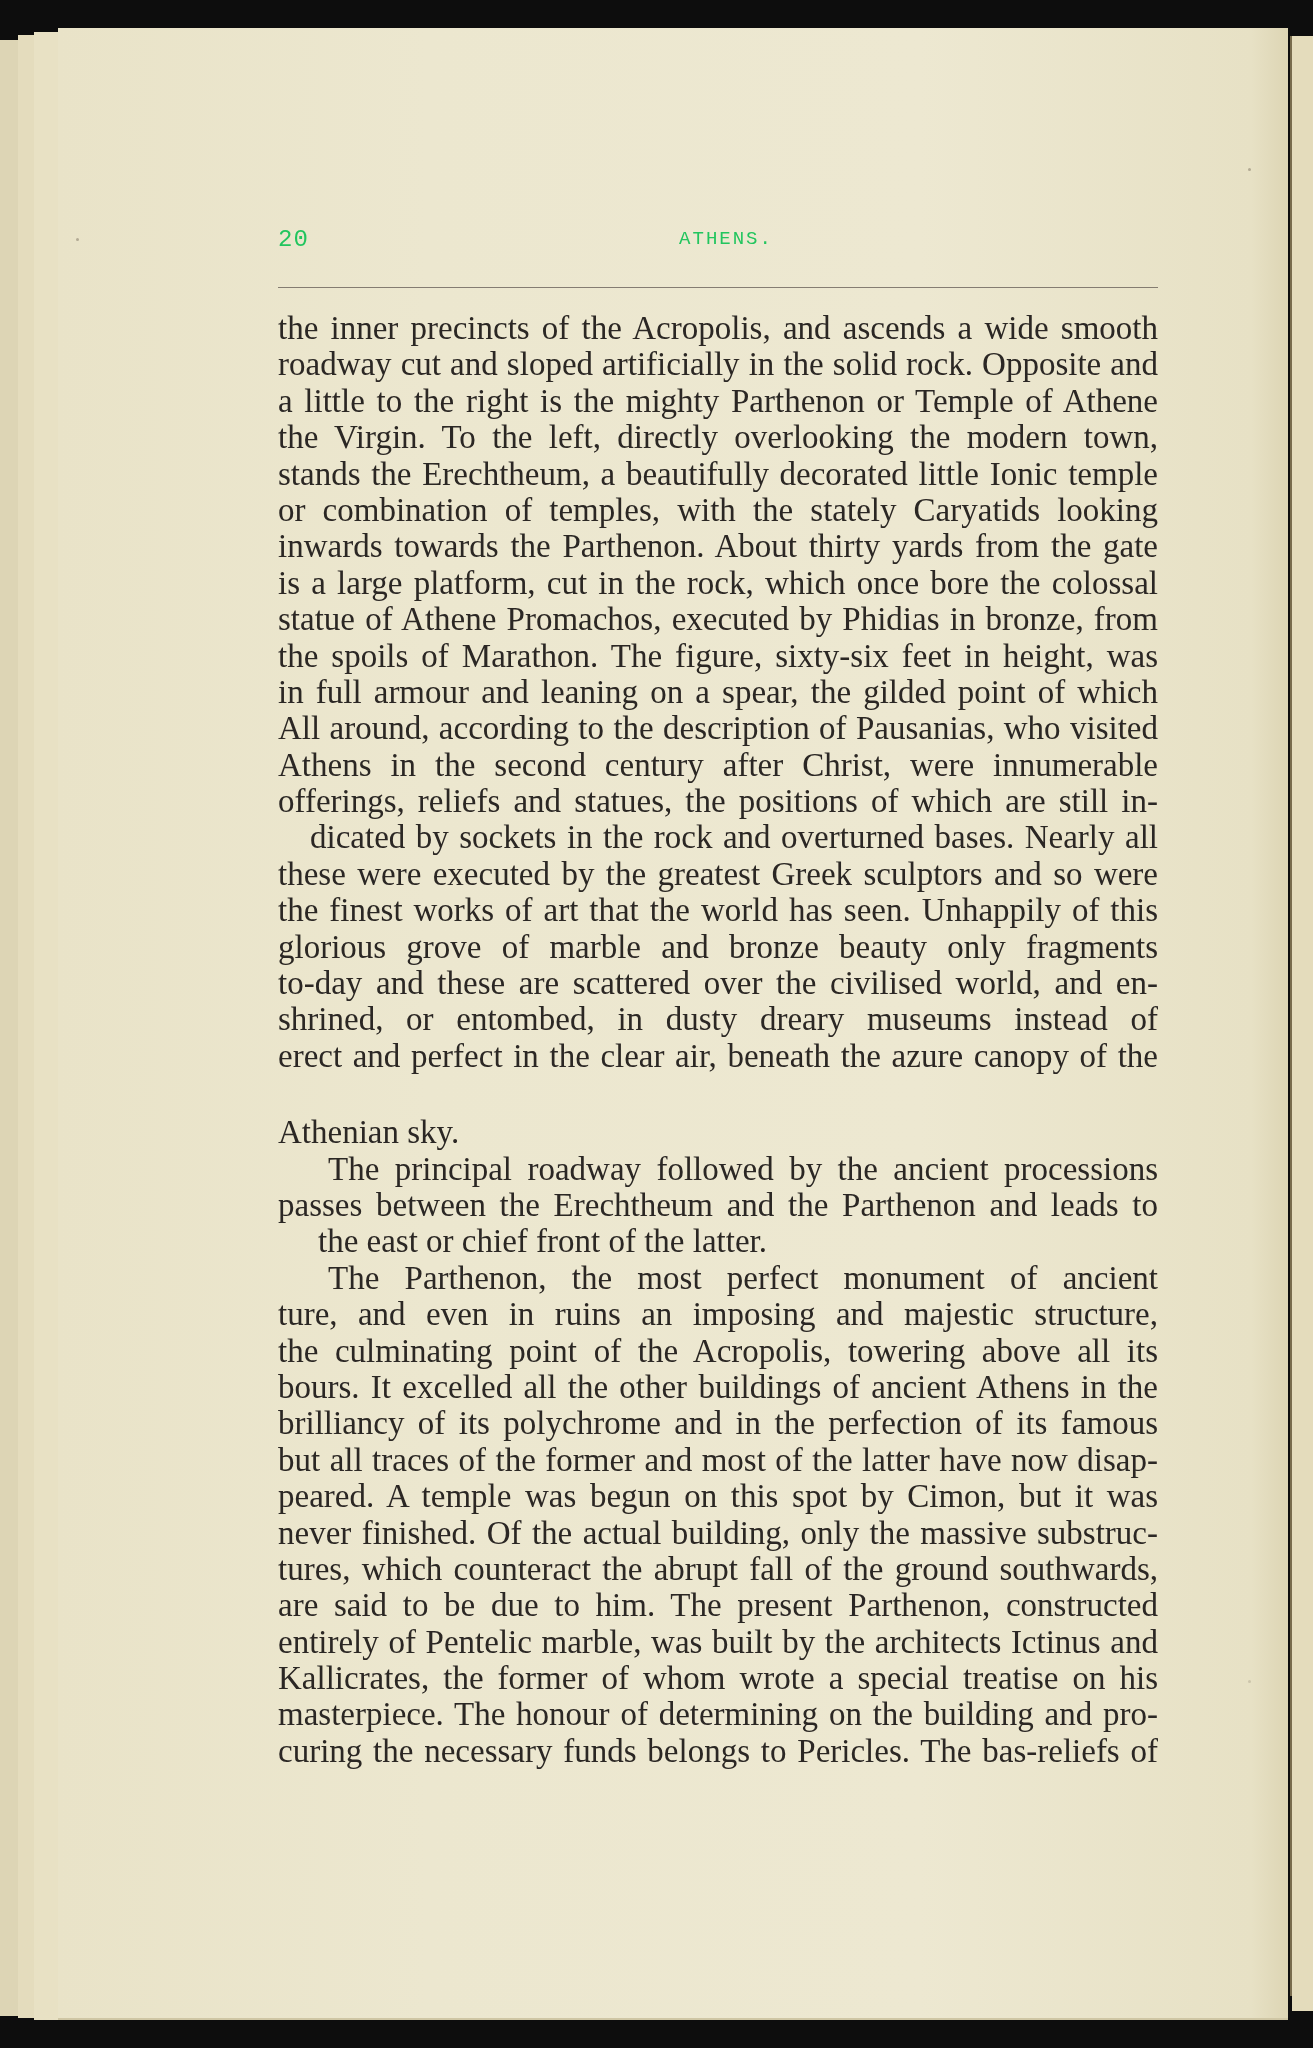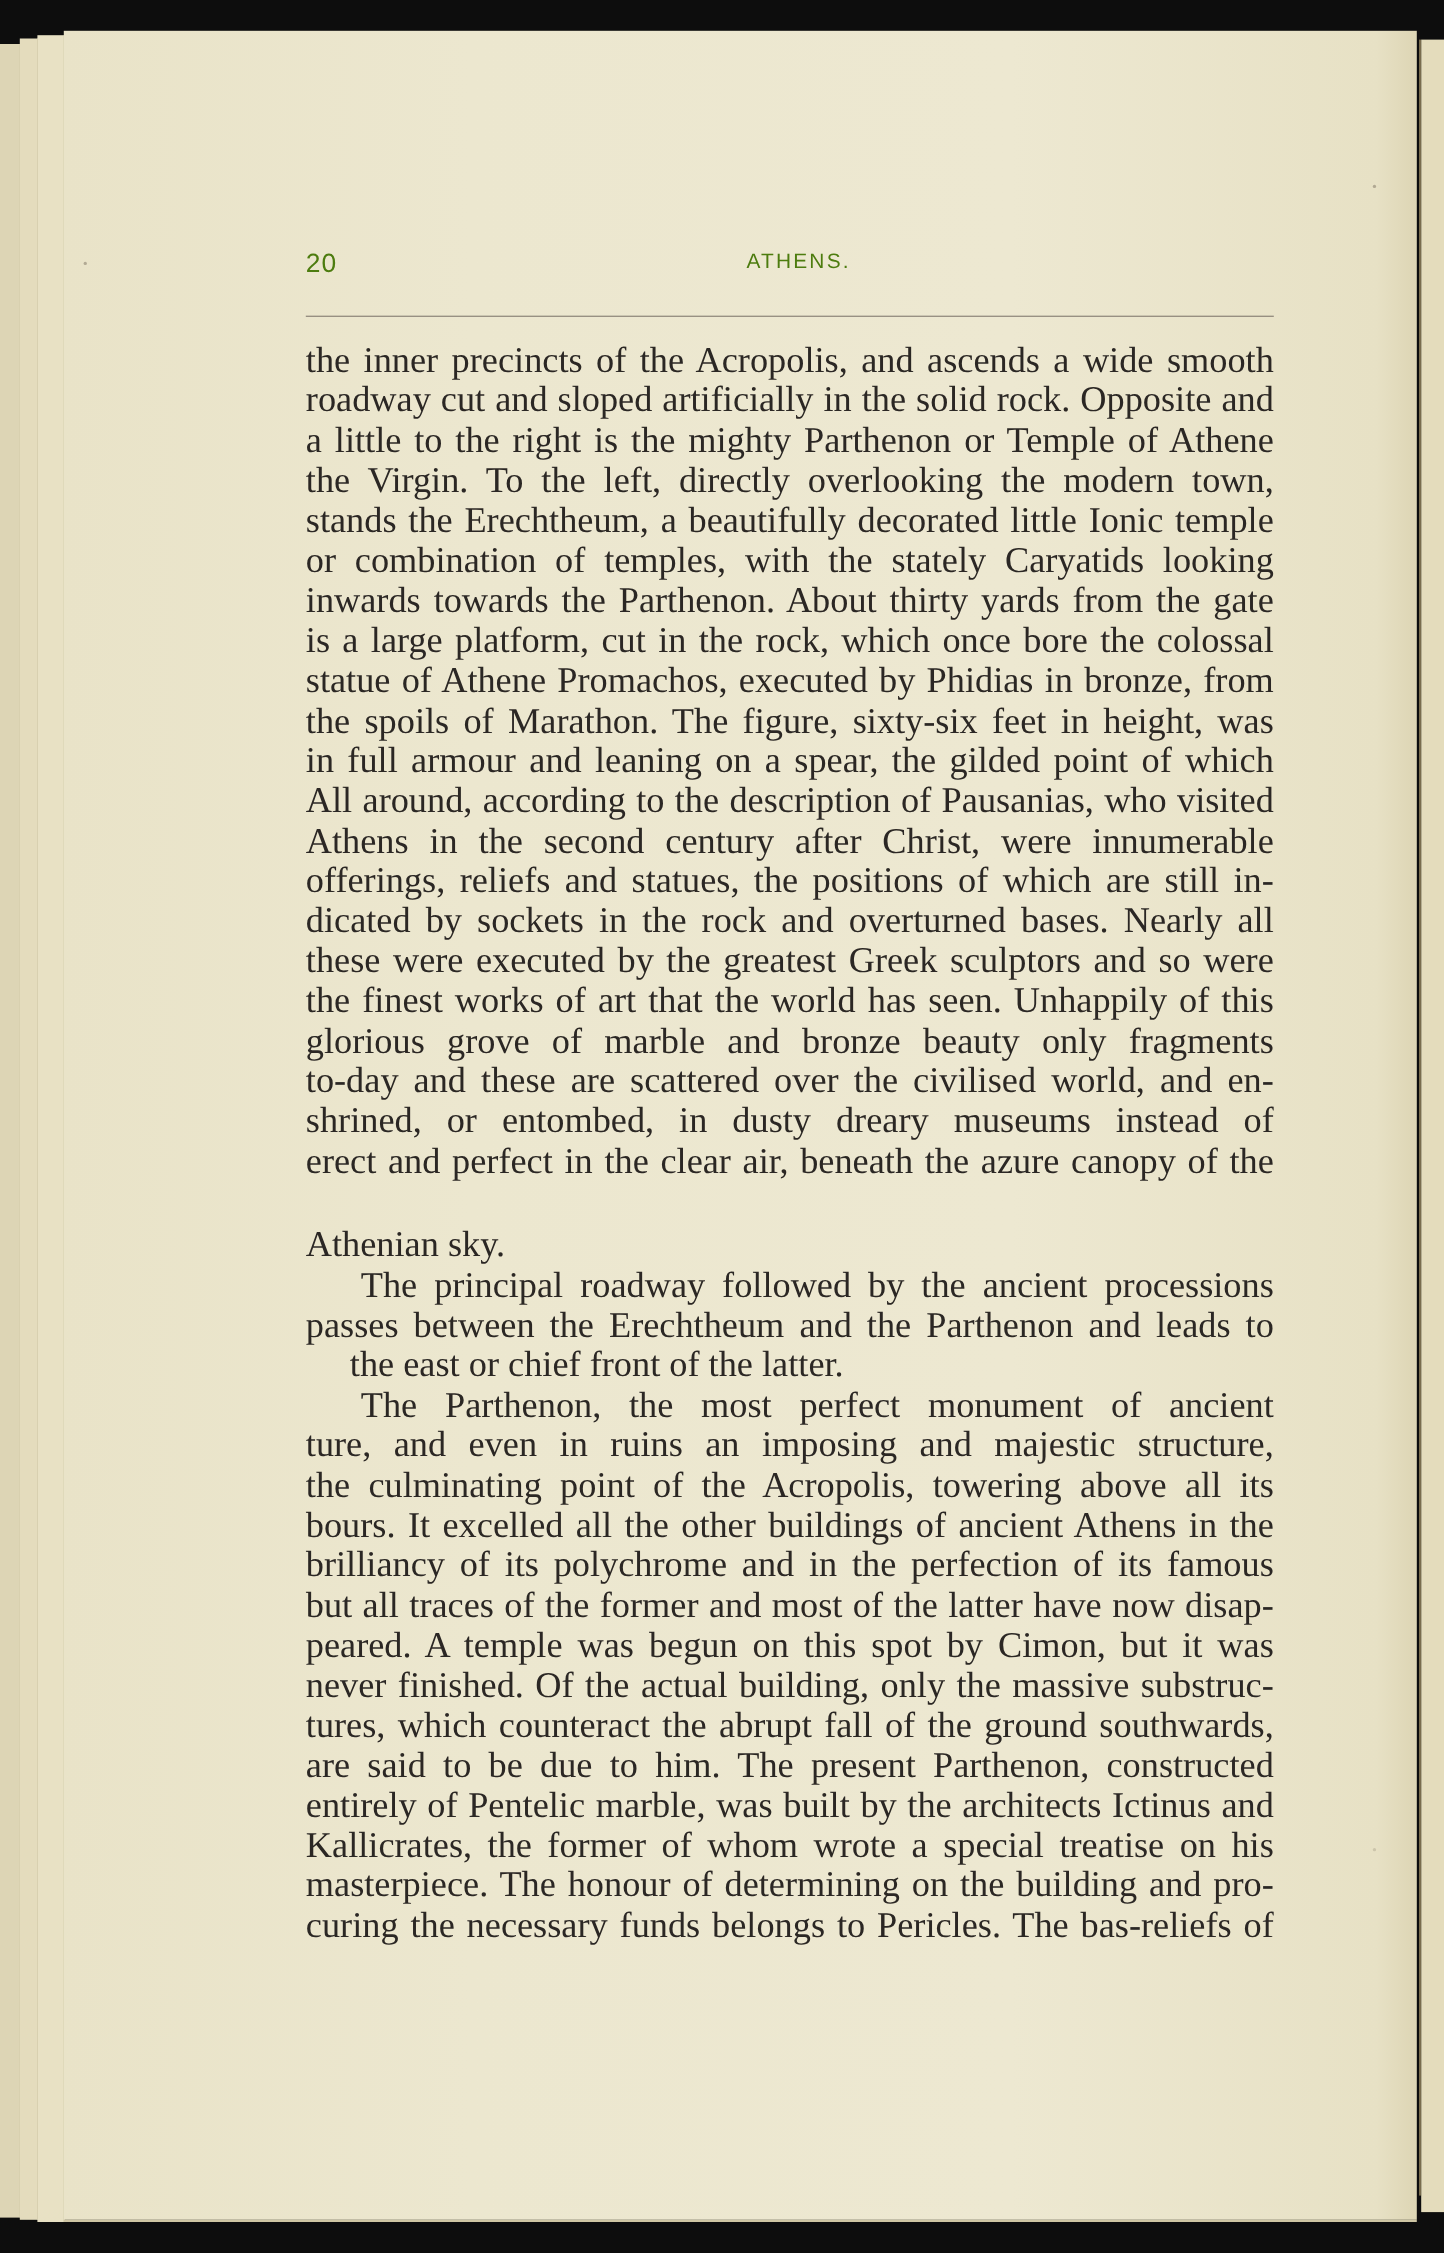--- a/index.html
+++ b/index.html
@@ -52,22 +52,22 @@
     width: 21px;
     height: 1975px;
     background: #e4dcbc;
   }
   .running-head {
     position: absolute;
     top: 226px;
     left: 278px;
     width: 880px;
     height: 30px;
-    font-family: Liberation Sans, sans-serif;
-    color: #4d7c0f;
+    font-family: Liberation Mono, monospace;
+    color: #22c55e;
   }
   .page-number {
     position: absolute;
     left: 0;
     top: 0;
     font-size: 24px;
     letter-spacing: 1px;
   }
   .running-title {
     position: absolute;
@@ -146,21 +146,21 @@
       <span class="line" style="white-space: normal; height: 36.4px; overflow: hidden;">stands the Erechtheum, a beautifully decorated little Ionic temple</span>
       <span class="line" style="white-space: normal; height: 36.4px; overflow: hidden;">or combination of temples, with the stately Caryatids looking</span>
       <span class="line" style="white-space: normal; height: 36.4px; overflow: hidden;">inwards towards the Parthenon.  About thirty yards from the gate</span>
       <span class="line" style="white-space: normal; height: 36.4px; overflow: hidden;">is a large platform, cut in the rock, which once bore the colossal</span>
       <span class="line" style="white-space: normal; height: 36.4px; overflow: hidden;">statue of Athene Promachos, executed by Phidias in bronze, from</span>
       <span class="line" style="white-space: normal; height: 36.4px; overflow: hidden;">the spoils of Marathon.  The figure, sixty-six feet in height, was clad</span>
       <span class="line" style="white-space: normal; height: 36.4px; overflow: hidden;">in full armour and leaning on a spear, the gilded point of which</span>
       <span class="line" style="white-space: normal; height: 36.4px; overflow: hidden;">All around, according to the description of Pausanias, who visited</span>
       <span class="line" style="white-space: normal; height: 36.4px; overflow: hidden;">Athens in the second century after Christ, were innumerable votive</span>
       <span class="line" style="white-space: normal; height: 36.4px; overflow: hidden;">offerings, reliefs and statues, the positions of which are still in-</span>
-      <span class="line" style="white-space: normal; height: 36.4px; overflow: hidden;">dicated by sockets in the rock and overturned bases.  Nearly all</span>
+      <span class="line" style="white-space: normal; height: 36.4px; overflow: hidden; margin-left: 32px;">dicated by sockets in the rock and overturned bases.  Nearly all</span>
       <span class="line" style="white-space: normal; height: 36.4px; overflow: hidden;">these were executed by the greatest Greek sculptors and so were</span>
       <span class="line" style="white-space: normal; height: 36.4px; overflow: hidden;">the finest works of art that the world has seen.  Unhappily of this</span>
       <span class="line" style="white-space: normal; height: 36.4px; overflow: hidden;">glorious grove of marble and bronze beauty only fragments remain</span>
       <span class="line" style="white-space: normal; height: 36.4px; overflow: hidden;">to-day and these are scattered over the civilised world, and en-</span>
       <span class="line" style="white-space: normal; height: 36.4px; overflow: hidden;">shrined, or entombed, in dusty dreary museums instead of standing</span>
       <span class="line" style="white-space: normal; height: 36.4px; overflow: hidden;">erect and perfect in the clear air, beneath the azure canopy of the</span>
       <span class="line last" style="white-space: normal; height: 36.4px; overflow: hidden; margin-top: 40px;">Athenian sky.</span>
     </p>
     <p>
       <span class="line" style="padding-left: 50px; white-space: normal; height: 36.4px; overflow: hidden;">The principal roadway followed by the ancient processions</span>

